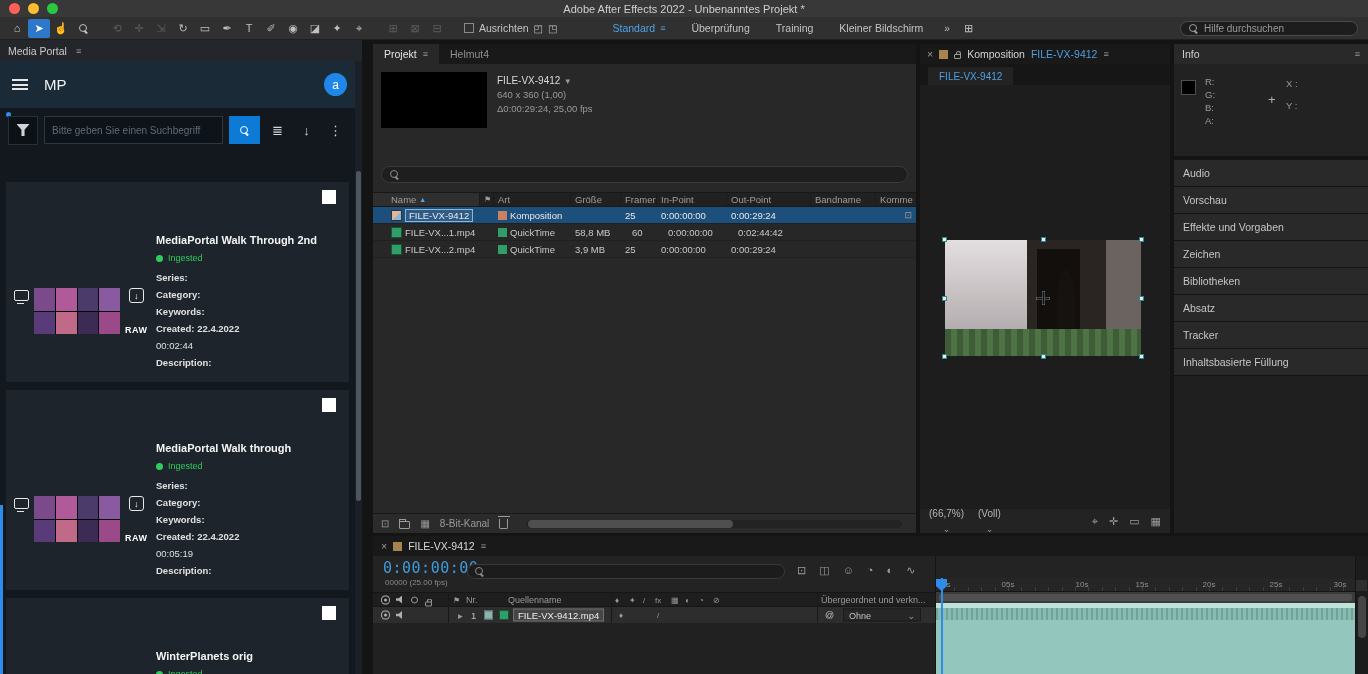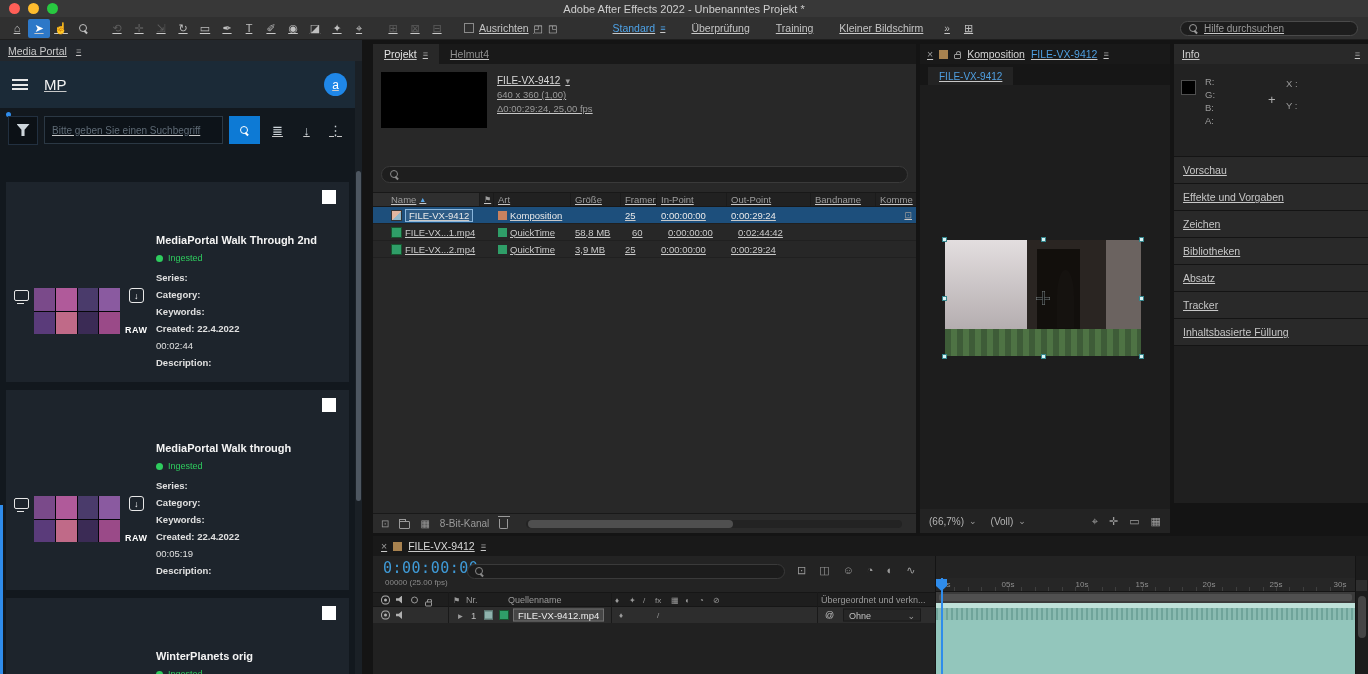--- a/index.html
+++ b/index.html
@@ -1,19 +1,19 @@
 <!DOCTYPE html>
 <html><head>
 <meta charset="utf-8">
 <style>
   * { box-sizing: border-box; margin: 0; padding: 0; }
   html,body { width:1368px; height:674px; overflow:hidden; }
   body { font-family:"Liberation Sans", sans-serif; background:#141414; color:#c8c8c8; position:relative; }
   #screen { position:absolute; inset:0; width:1368px; height:674px; background:#141414; }
-  .abs { position:absolute;text-decoration:underline; }
+  .abs { position:absolute; }
 
   
   .mag { position:relative; width:9px; height:9px; flex:none; display:inline-block; }
   .mag::before { content:""; position:absolute; left:0; top:0; width:6px; height:6px; border:1.4px solid currentColor; border-radius:50%; }
   .mag::after { content:""; position:absolute; left:6px; top:6px; width:4px; height:1.5px; background:currentColor; transform:rotate(45deg); transform-origin:0 0; }
   .funnel { width:13px; height:12px; background:#cdd5db; clip-path:polygon(0 0,100% 0,62% 48%,62% 100%,38% 100%,38% 48%); }
   .burger { width:16px; height:11px; border-top:2px solid #e8e8e8; border-bottom:2px solid #e8e8e8; position:relative; }
   .burger::before { content:""; position:absolute; left:0; top:3px; width:100%; height:2px; background:#e8e8e8; }
   .eye-i { width:9px; height:9px; border:1.2px solid #b0b0b0; border-radius:50%/60%; position:relative; display:inline-block; }
   .eye-i::after { content:""; position:absolute; left:2px; top:2px; width:3px; height:3px; border-radius:50%; background:#b0b0b0; }
@@ -136,21 +136,21 @@
   .f-doorwall { position:absolute; left:42%; top:0; width:40%; height:78%; background:#2a2522; }
   .f-door { position:absolute; left:47%; top:8%; width:22%; height:70%; background:#120f0c; }
   .f-right { position:absolute; left:82%; top:0; width:18%; height:78%; background:#6b6360; }
   .f-figure { position:absolute; left:57%; top:26%; width:9%; height:50%; background:#15120f; border-radius:45% 45% 0 0; }
   .f-hedge { position:absolute; left:0; bottom:0; width:100%; height:23%; background:repeating-linear-gradient(90deg,#3e5c38 0 6px,#4e7344 6px 12px); }
   .hnd { position:absolute; width:5px; height:5px; background:#d9f3f5; border:1px solid #35868d; z-index:3; }
   .anchor { position:absolute; left:50%; top:50%; width:13px; height:13px; transform:translate(-50%,-50%); z-index:3; }
   .anchor::before { content:""; position:absolute; left:0; top:6px; width:13px; height:1.5px; background:#101010; box-shadow:0 0 0 .5px rgba(220,240,242,.5); }
   .anchor::after { content:""; position:absolute; left:6px; top:0; width:1.5px; height:13px; background:#101010; box-shadow:0 0 0 .5px rgba(220,240,242,.5); }
   .cfooter { position:absolute; left:0; right:0; bottom:0; height:24px; background:#232323; display:flex; align-items:center; gap:14px; padding:0 9px; font-size:10px; color:#b4b4b4; }
-  .dd { display:flex; align-items:center; gap:5px; }
+  .dd { display:flex; align-items:center; gap:5px;flex-direction:column; }
   .cfoot-icons { margin-left:auto; display:flex; gap:11px; color:#9a9a9a; font-size:11px; }
 
   
   .rightcol { left:1174px; top:44px; width:194px; height:489px; }
   .panel-h { height:20px; background:#292929; display:flex; align-items:center; padding:0 8px; font-size:10.5px; color:#d0d0d0;gap:37px; }
   .panel-h .menu-glyph { margin-left:auto; }
   .info-body { height:92px; background:#222222; position:relative; font-size:9.5px; color:#9a9a9a; }
   .swatch { position:absolute; left:7px; top:16px; width:15px; height:15px; background:#000; border:1px solid #4f4f4f; }
   .ch { position:absolute; left:31px; }
   .cross { position:absolute; left:94px; top:28px; font-size:13px; color:#b0b0b0; }
@@ -534,20 +534,21 @@
     <div class="info-body">
       <span class="swatch"></span>
       <span class="ch" style="top:12px">R:</span>
       <span class="ch" style="top:25px">G:</span>
       <span class="ch" style="top:38px">B:</span>
       <span class="ch" style="top:51px">A:</span>
       <span class="cross">+</span>
       <span class="coord" style="top:14px">X :</span>
       <span class="coord" style="top:36px">Y :</span>
     </div>
+    <div class="collapsed first">Audio</div>
     <div class="collapsed">Vorschau</div>
     <div class="collapsed">Effekte und Vorgaben</div>
     <div class="collapsed">Zeichen</div>
     <div class="collapsed">Bibliotheken</div>
     <div class="collapsed">Absatz</div>
     <div class="collapsed">Tracker</div>
     <div class="collapsed">Inhaltsbasierte Füllung</div>
     <div class="rc-filler"></div>
   </div>
 

